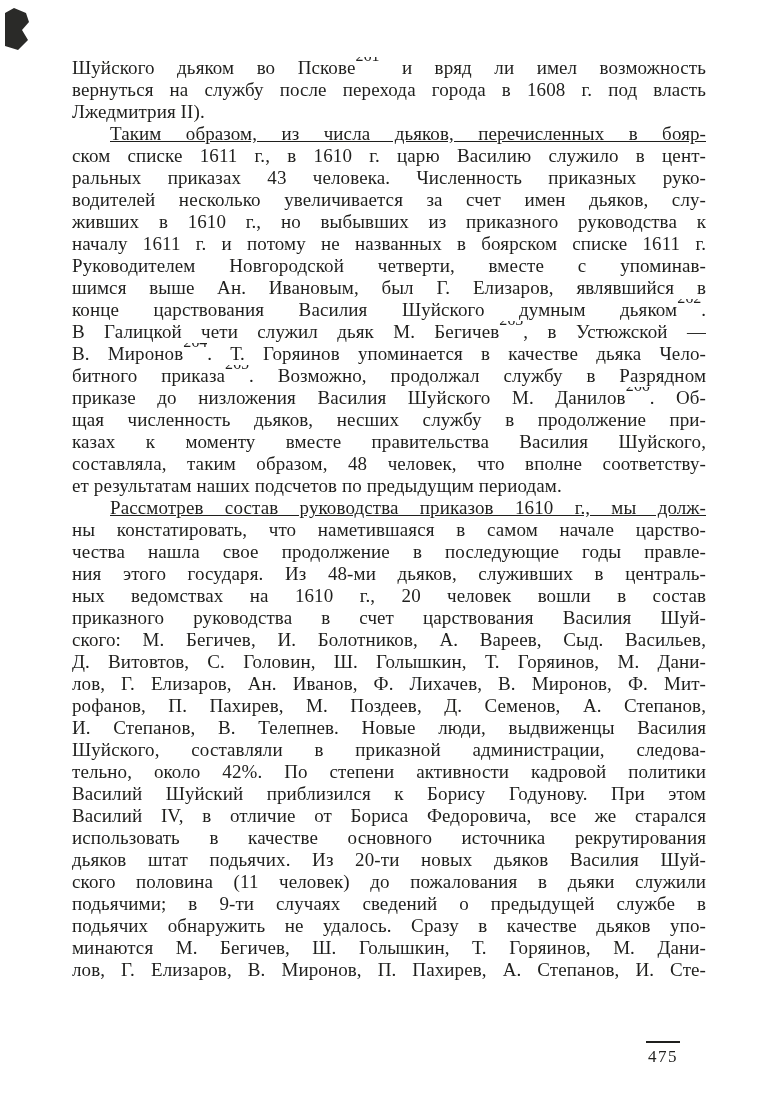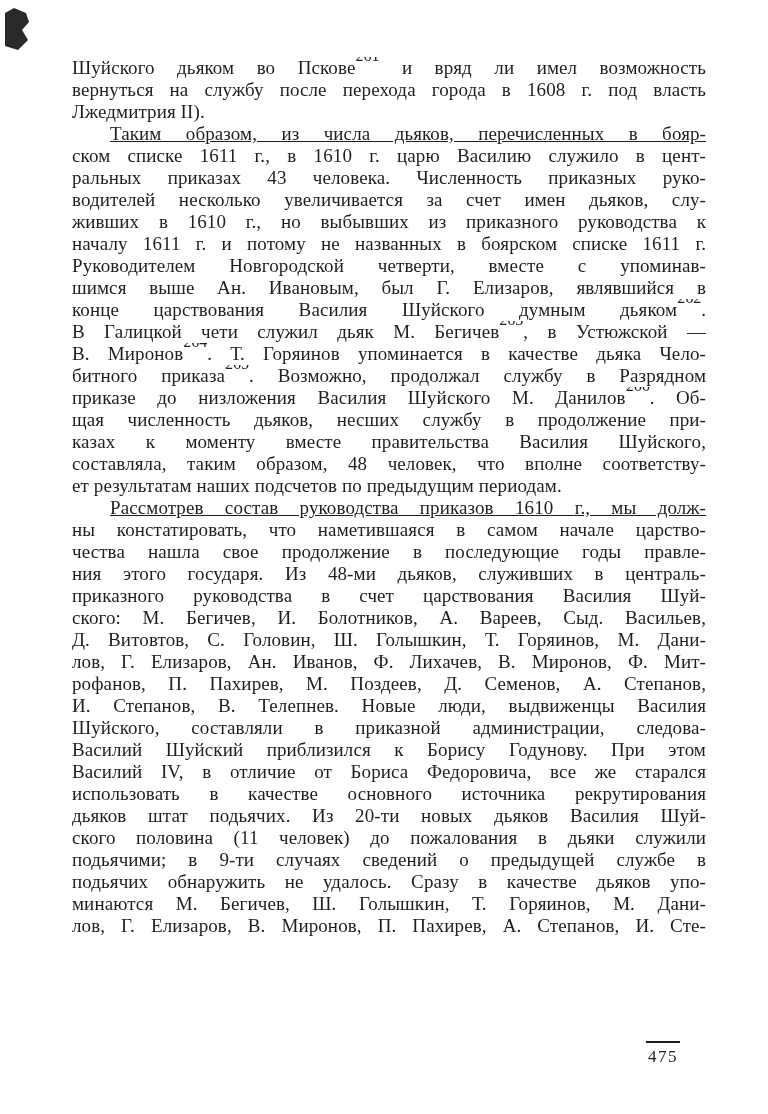--- a/index.html
+++ b/index.html
@@ -101,27 +101,29 @@
         <div class="line just">щая численность дьяков, несших службу в продолжение при-</div>
         <div class="line just">казах к моменту вместе правительства Василия Шуйского,</div>
         <div class="line just">составляла, таким образом, 48 человек, что вполне соответству-</div>
         <div class="line">ет результатам наших подсчетов по предыдущим периодам.</div>
       </div>
       <div class="paragraph indent">
         <div class="line just">Рассмотрев состав руководства приказов 1610 г., мы долж-</div>
         <div class="line just">ны констатировать, что наметившаяся в самом начале царство-</div>
         <div class="line just">чества нашла свое продолжение в последующие годы правле-</div>
         <div class="line just">ния этого государя. Из 48-ми дьяков, служивших в централь-</div>
+        <div class="line just">ных ведомствах на 1610 г., 20 человек вошли в состав</div>
         <div class="line just">приказного руководства в счет царствования Василия Шуй-</div>
         <div class="line just">ского: М. Бегичев, И. Болотников, А. Вареев, Сыд. Васильев,</div>
         <div class="line just">Д. Витовтов, С. Головин, Ш. Голышкин, Т. Горяинов, М. Дани-</div>
         <div class="line just">лов, Г. Елизаров, Ан. Иванов, Ф. Лихачев, В. Миронов, Ф. Мит-</div>
         <div class="line just">рофанов, П. Пахирев, М. Поздеев, Д. Семенов, А. Степанов,</div>
         <div class="line just">И. Степанов, В. Телепнев. Новые люди, выдвиженцы Василия</div>
         <div class="line just">Шуйского, составляли в приказной администрации, следова-</div>
+        <div class="line just">тельно, около 42%. По степени активности кадровой политики</div>
         <div class="line just">Василий Шуйский приблизился к Борису Годунову. При этом</div>
         <div class="line just">Василий IV, в отличие от Бориса Федоровича, все же старался</div>
         <div class="line just">использовать в качестве основного источника рекрутирования</div>
         <div class="line just">дьяков штат подьячих. Из 20-ти новых дьяков Василия Шуй-</div>
         <div class="line just">ского половина (11 человек) до пожалования в дьяки служили</div>
         <div class="line just">подьячими; в 9-ти случаях сведений о предыдущей службе в</div>
         <div class="line just">подьячих обнаружить не удалось. Сразу в качестве дьяков упо-</div>
         <div class="line just">минаются М. Бегичев, Ш. Голышкин, Т. Горяинов, М. Дани-</div>
         <div class="line just">лов, Г. Елизаров, В. Миронов, П. Пахирев, А. Степанов, И. Сте-</div>
       </div>

